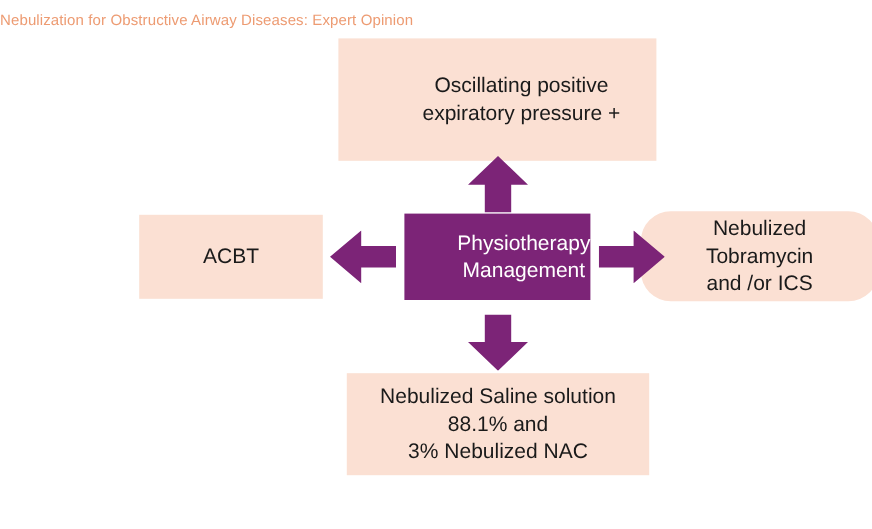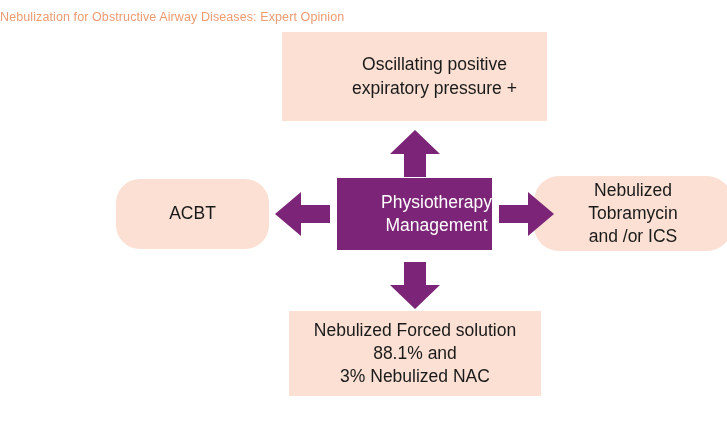--- a/index.html
+++ b/index.html
@@ -44,30 +44,29 @@
     font-size: 17.5px;
     line-height: 1.33;
     box-sizing: border-box;
     padding: 4px 8px;
   }
 
   #box-top {
     left: 282px;
     top: 32px;
     width: 265px;
-    height: 89px;
+    height: 102px;
     padding-left: 48px;
   }
 
   #box-left {
     left: 116px;
     top: 179px;
     width: 153px;
     height: 70px;
-    border-radius: 24px;
   }
 
   #box-right {
     left: 534px;
     top: 176px;
     width: 198px;
     height: 75px;
     border-radius: 25px;
   }
 
@@ -144,21 +143,21 @@
   <div class="node-box" id="box-right">
     <div>
       <span class="nobr">Nebulized</span><br>
       <span class="nobr">Tobramycin</span><br>
       <span class="nobr">and /or ICS</span>
     </div>
   </div>
 
   <div class="node-box" id="box-bottom">
     <div>
-      <span class="nobr">Nebulized Forced solution</span><br>
+      <span class="nobr">Nebulized Saline solution</span><br>
       <span class="nobr">88.1% and</span><br>
       <span class="nobr">3% Nebulized NAC</span>
     </div>
   </div>
 
   <div id="box-center">
     <div>
       <span class="nobr">Physiotherapy</span><br>
       <span class="nobr">Management</span>
     </div>

